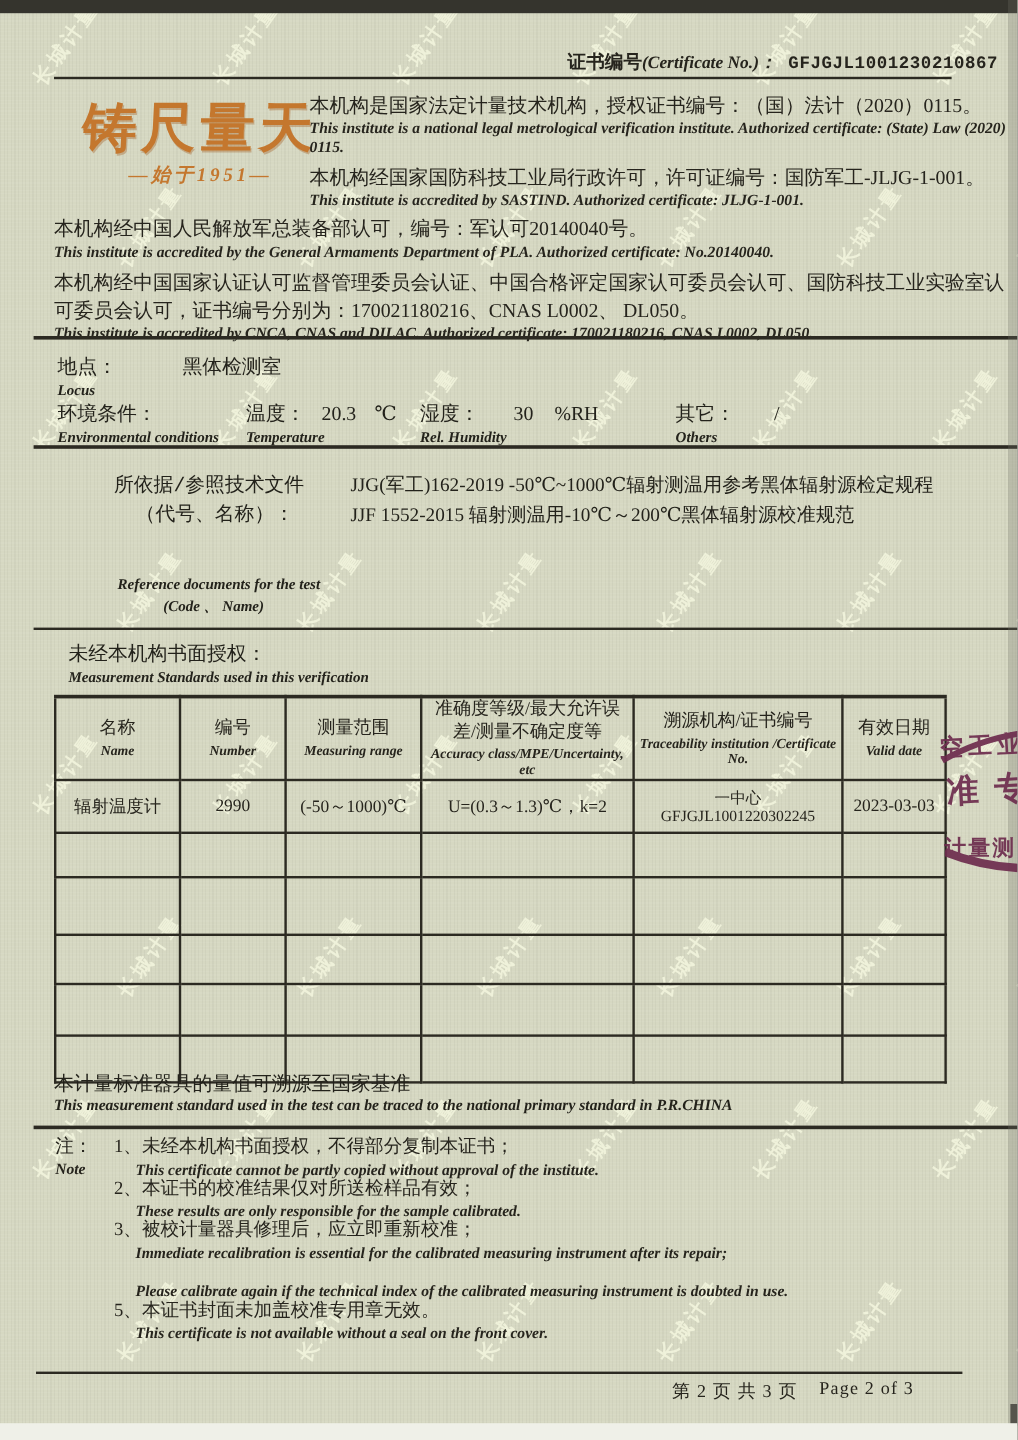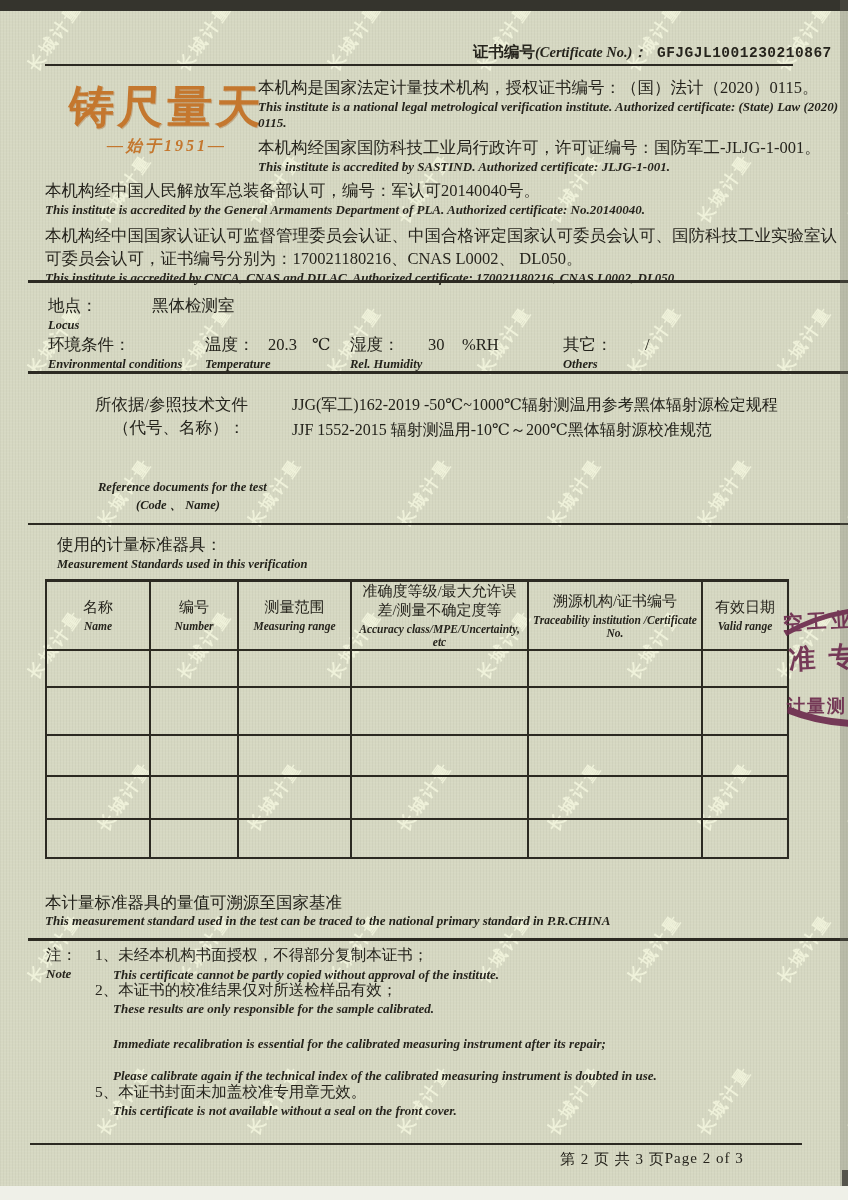--- a/index.html
+++ b/index.html
@@ -48,21 +48,21 @@
   .td-sub{font-size:13px;line-height:15px;}
   .stamp{position:absolute;left:785px;top:590px;width:150px;height:150px;z-index:2;
          color:#6d2c4e;transform:rotate(-3deg);opacity:.92;}
   .st-line{position:absolute;font-weight:700;white-space:nowrap;}
   .st1{left:0px;top:16px;font-size:20px;letter-spacing:4px;}
   .st2{left:4px;top:48px;font-size:27px;letter-spacing:13px;}
   .st3{left:0px;top:102px;font-size:18px;letter-spacing:2px;transform:rotate(3deg);}
   .arcpath{fill:none;stroke:#6d2c4e;}
   .note-cn{font-size:15.5px;white-space:nowrap;}
   .note-en{font-style:italic;font-weight:700;font-size:13px;white-space:nowrap;}
-  .footer-text{position:absolute;left:560px;top:1150px;display:flex;
+  .footer-text{position:absolute;left:560px;top:1150px;display:flex;gap:18px;
                font-size:15px;letter-spacing:1px;white-space:nowrap;}
   .nowrap{white-space:nowrap;}
 </style>
 </head>
 <body>
 
 <div class="page">
 
   <div class="layer">
       <span class="wm" style="left: 15px; top: 25px;">长城计量</span>
@@ -157,30 +157,30 @@
     <span class="abs cn nowrap" style="left:462px;top:334px;">%RH</span>
     <span class="abs cn nowrap" style="left:563px;top:334px;">其它：</span>
     <span class="abs cn nowrap" style="left:645px;top:334px;">/</span>
     <span class="abs en-sm nowrap" style="left:48px;top:357px;">Environmental conditions</span>
     <span class="abs en-sm nowrap" style="left:205px;top:357px;">Temperature</span>
     <span class="abs en-sm nowrap" style="left:350px;top:357px;">Rel. Humidity</span>
     <span class="abs en-sm nowrap" style="left:563px;top:357px;">Others</span>
 
     <div class="rule" style="left:28px;top:371px;width:820px;height:3px;"></div>
 
-    <span class="abs cn nowrap" style="left:95px;top:394px;">所依据/参照技术文件</span>
+    <span class="abs cn nowrap" style="left:95px;top:394px;font-family:Liberation Mono, monospace;">所依据/参照技术文件</span>
     <span class="abs cn nowrap" style="left:113px;top:417px;">（代号、名称）：</span>
     <span class="abs cn nowrap" style="left:292px;top:394px;font-size:16px;">JJG(军工)162-2019  -50℃~1000℃辐射测温用参考黑体辐射源检定规程</span>
     <span class="abs cn nowrap" style="left:292px;top:419px;font-size:16px;">JJF 1552-2015  辐射测温用-10℃～200℃黑体辐射源校准规范</span>
     <span class="abs en-sm nowrap" style="left:98px;top:480px;">Reference documents for the test</span>
     <span class="abs en-sm nowrap" style="left:136px;top:497px;">(Code 、 Name)</span>
 
     <div class="rule" style="left:28px;top:523px;width:820px;height:2px;"></div>
 
-    <span class="abs cn nowrap" style="left:57px;top:534px;">使用的计量标准器具：</span>
+    <span class="abs cn nowrap" style="left:57px;top:534px;">未经本机构书面授权：</span>
     <span class="abs en-sm nowrap" style="left:57px;top:557px;">Measurement Standards used in this verification</span>
 
     <table class="std abs" style="left:45px;top:579px;">
       <colgroup>
         <col style="width:104px">
           <col style="width:88px">
           <col style="width:113px">
         <col style="width:177px">
           <col style="width:174px">
           <col style="width:86px">
@@ -202,22 +202,33 @@
         <th>
               <div class="th-cn">准确度等级/最大允许误差/测量不确定度等</div>
               <div class="th-en">Accuracy class/MPE/Uncertainty, etc</div>
             </th>
         <th>
               <div class="th-cn">溯源机构/证书编号</div>
               <div class="th-en">Traceability institution /Certificate No.</div>
             </th>
         <th>
               <div class="th-cn">有效日期</div>
-              <div class="th-en">Valid range</div>
-            </th>
+              <div class="th-en">Valid date</div>
+            </th>
+      </tr>
+      <tr style="height:44px;">
+        <td class="td-main">辐射温度计</td>
+        <td class="td-main">2990</td>
+        <td class="td-main">(-50～1000)℃</td>
+        <td class="td-main">U=(0.3～1.3)℃，k=2</td>
+        <td>
+          <div class="td-sub">一中心</div>
+          <div class="td-sub">GFJGJL1001220302245</div>
+        </td>
+        <td class="td-main">2023-03-03</td>
       </tr>
       <tr style="height:37px;">
             <td></td>
             <td></td>
             <td></td>
             <td></td>
             <td></td>
             <td></td>
           </tr>
       <tr style="height:48px;">
@@ -260,20 +271,21 @@
 
     <div class="rule" style="left:28px;top:938px;width:820px;height:3px;"></div>
 
     <span class="abs note-cn" style="left:46px;top:945px;">注：</span>
     <span class="abs note-en" style="left:46px;top:966px;">Note</span>
 
     <span class="abs note-cn" style="left:95px;top:945px;">1、未经本机构书面授权，不得部分复制本证书；</span>
     <span class="abs note-en" style="left:113px;top:967px;">This certificate cannot be partly copied without approval of the institute.</span>
     <span class="abs note-cn" style="left:95px;top:980px;">2、本证书的校准结果仅对所送检样品有效；</span>
     <span class="abs note-en" style="left:113px;top:1001px;">These results are only responsible for the sample calibrated.</span>
+    <span class="abs note-cn" style="left:95px;top:1014px;">3、被校计量器具修理后，应立即重新校准；</span>
     <span class="abs note-en" style="left:113px;top:1036px;">Immediate recalibration is essential for the calibrated measuring instrument after its repair;</span>
     <span class="abs note-en" style="left:113px;top:1068px;">Please calibrate again if the technical index of the calibrated measuring instrument is doubted in use.</span>
     <span class="abs note-cn" style="left:95px;top:1082px;">5、本证书封面未加盖校准专用章无效。</span>
     <span class="abs note-en" style="left:113px;top:1103px;">This certificate is not available without a seal on the front cover.</span>
 
     <div class="rule" style="left:30px;top:1143px;width:772px;height:2px;"></div>
     <div class="footer-text">
       <span>第 2 页 共 3 页</span>
       <span>Page 2 of 3</span>
     </div>

